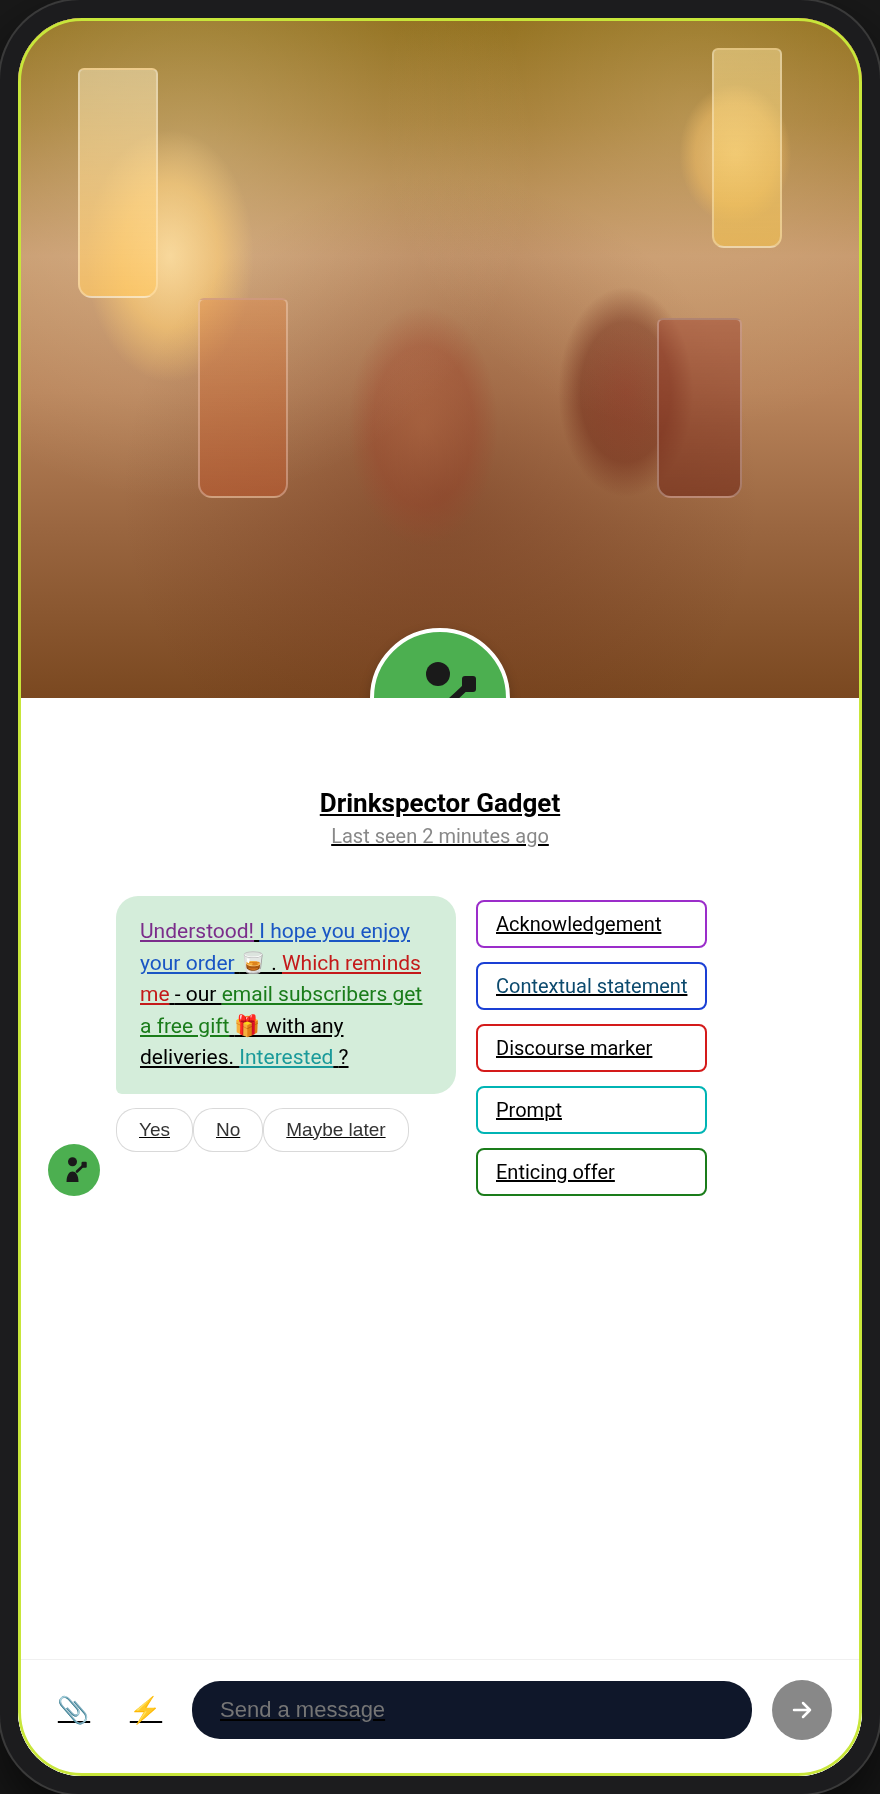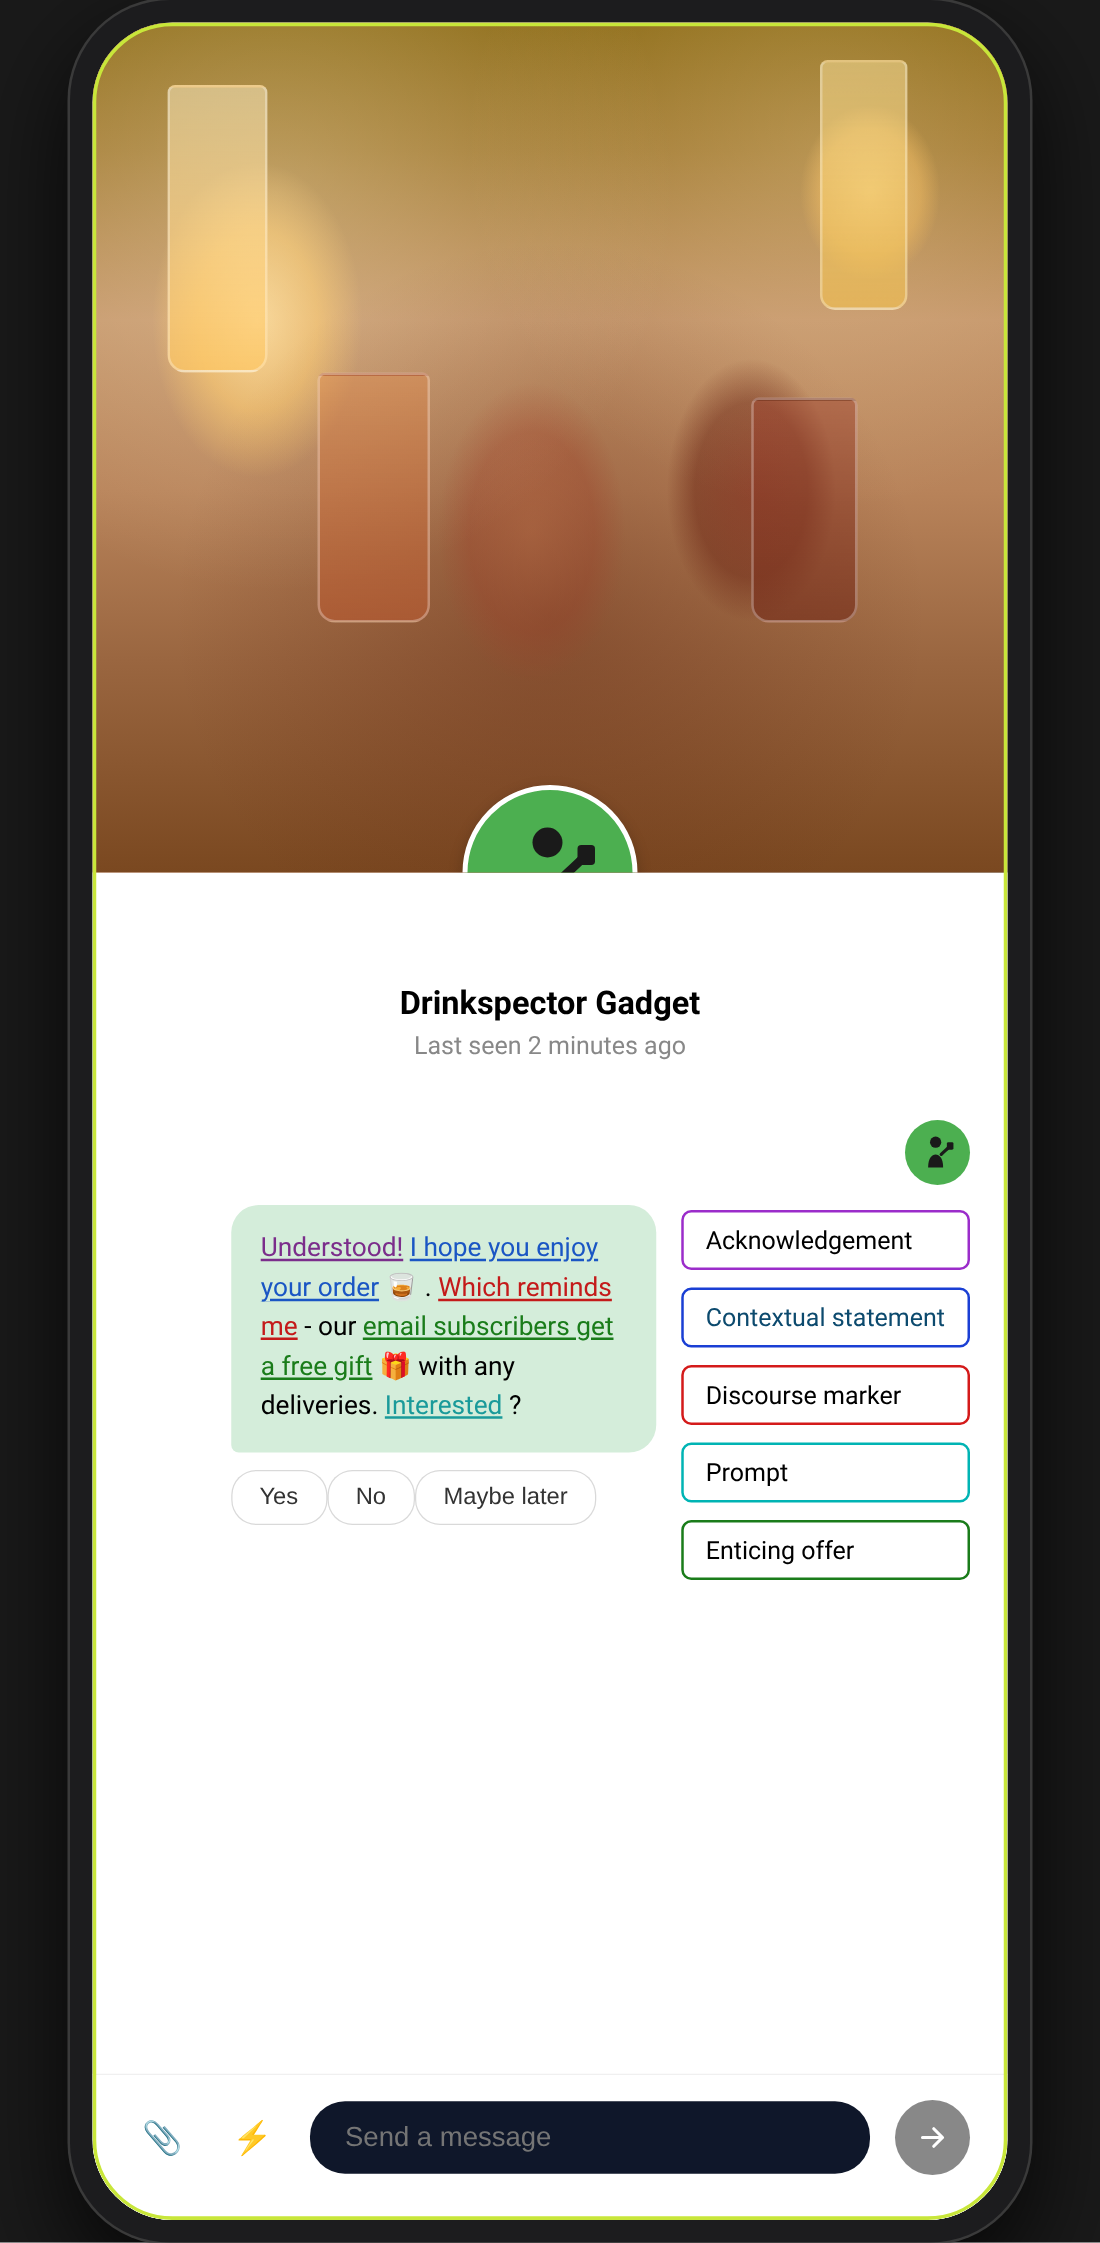--- a/index.html
+++ b/index.html
@@ -7,27 +7,28 @@
     body {
       background: #1a1a1a;
       display: flex;
       justify-content: center;
       align-items: center;
       min-height: 100vh;
       font-family: -apple-system, BlinkMacSystemFont, 'Segoe UI', Roboto, sans-serif;
     }
 
     .phone-outer {
-      width: 768px;
+      width: 880px;
       height: 1794px;
       background: #1c1c1e;
       border-radius: 80px;
       padding: 18px;
       position: relative;
       box-shadow: 0 0 0 2px #3a3a3a, 0 30px 80px rgba(0,0,0,0.8);
+      text-decoration: underline;
     }
 
     .phone-inner {
       width: 100%;
       height: 100%;
       border-radius: 64px;
       overflow: hidden;
       background: #fff;
       position: relative;
       display: flex;
@@ -201,21 +202,20 @@
     }
 
     .double-check {
       color: #4fc3f7;
       font-size: 18px;
     }
 
     
     .msg-row-in {
       display: flex;
-      flex-direction: column;
       align-items: flex-end;
       gap: 16px;
       margin-top: 8px;
     }
 
     .msg-avatar-small {
       width: 52px;
       height: 52px;
       border-radius: 50%;
       background: #4caf50;

